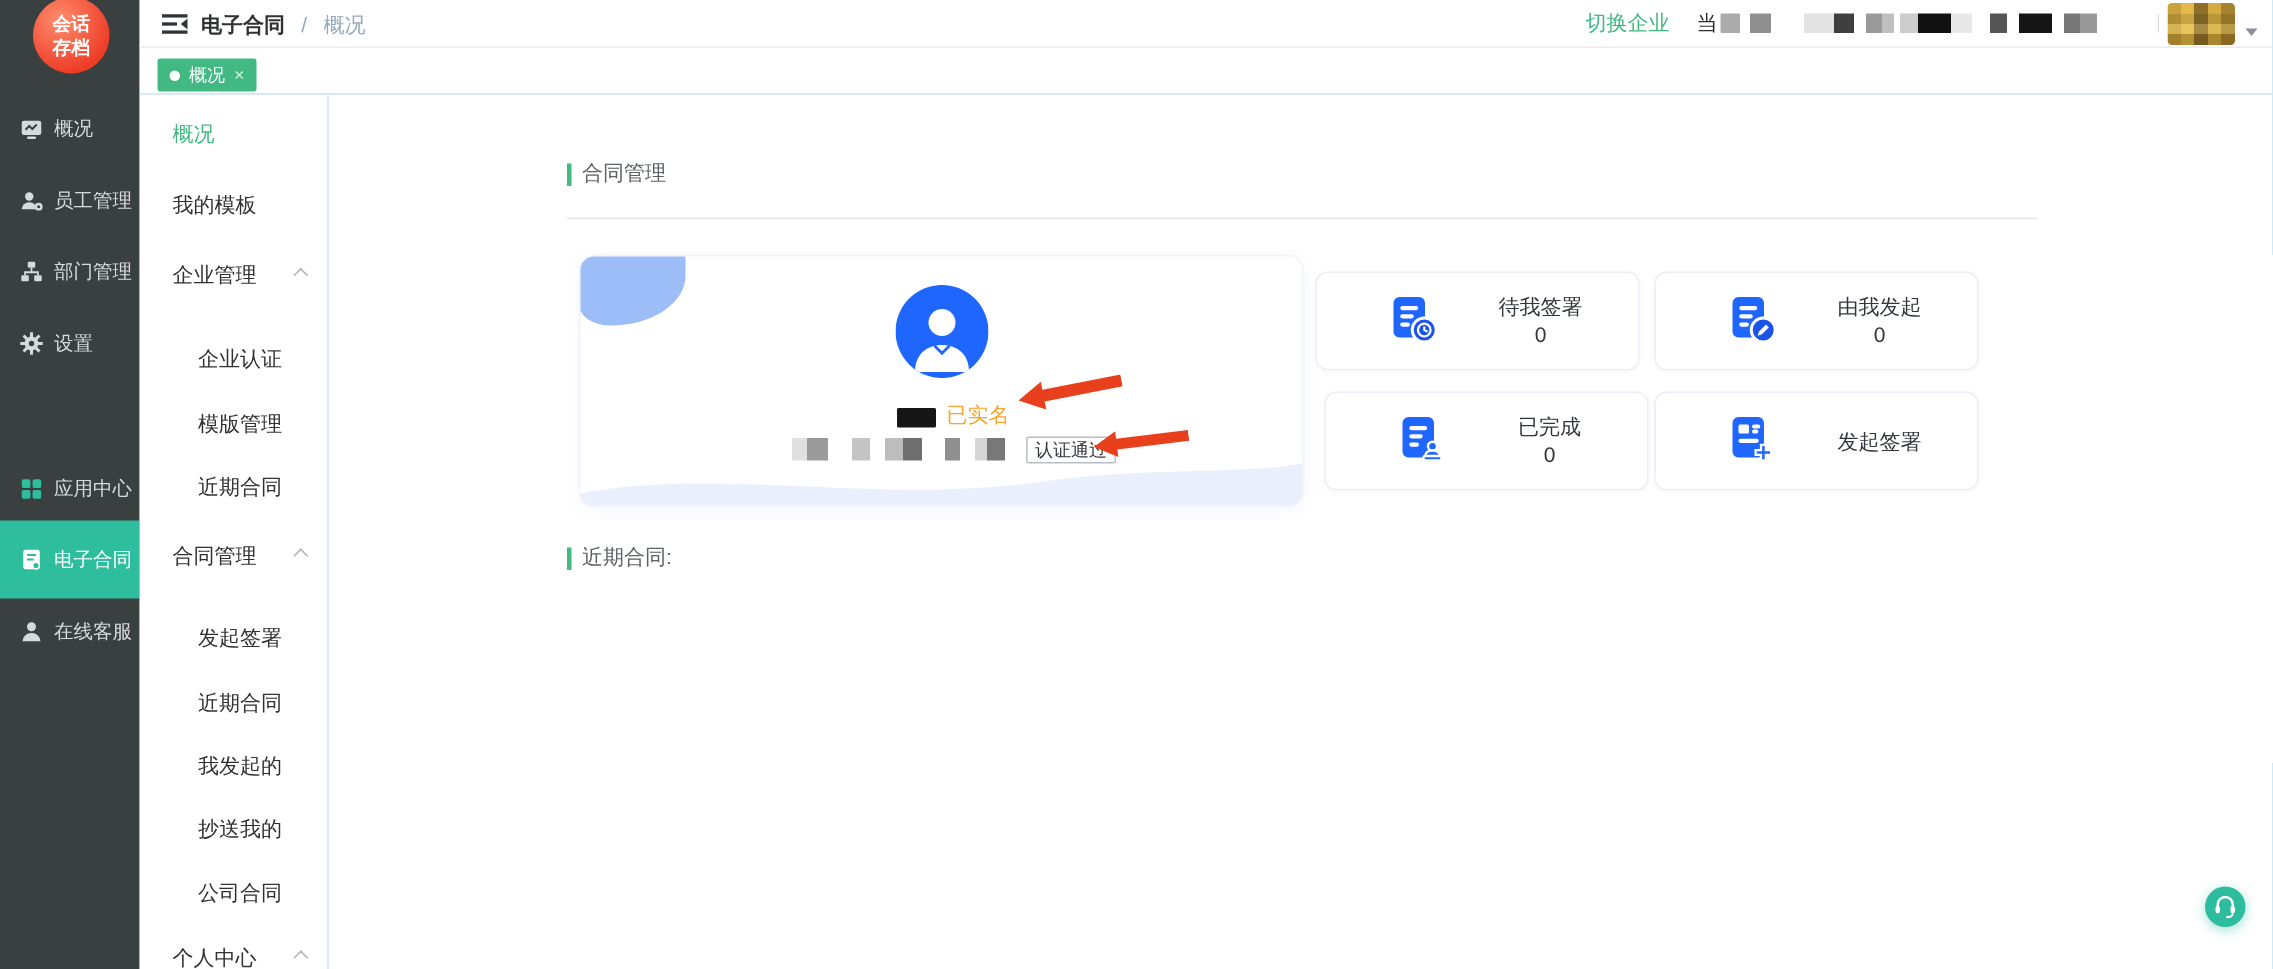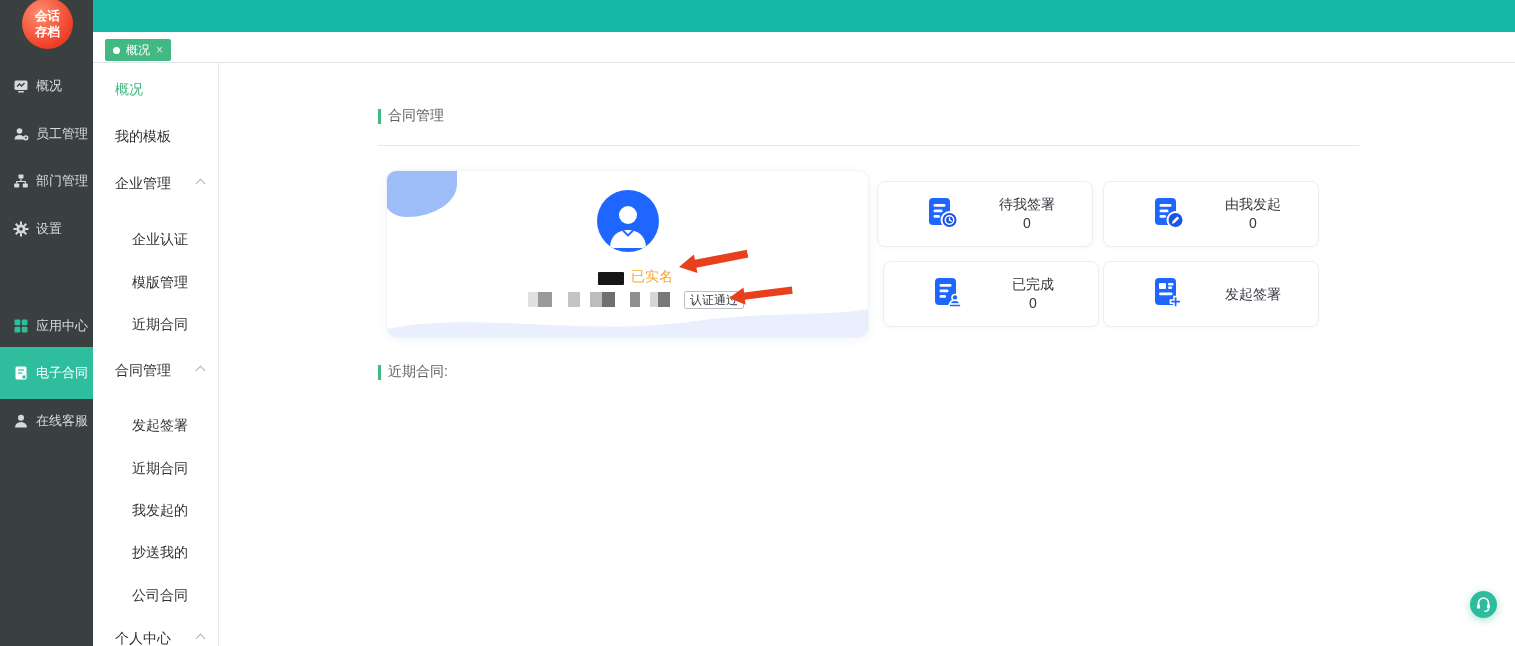--- a/index.html
+++ b/index.html
@@ -1,17 +1,17 @@
 <!DOCTYPE html>
 <html><head>
 <meta charset="utf-8">
 <style>
   * { box-sizing: border-box; margin: 0; padding: 0; }
   body { margin:0; background:#fff; font-family:"Liberation Sans","DejaVu Sans",sans-serif; }
-  .app { position:relative; width:1515px; height:646px; background:#14b8a6; overflow:hidden; }
+  .app { position:relative; width:1515px; height:646px; background:#0ea5e9; overflow:hidden; }
 
   
   .dsb { position:absolute; left:0; top:0; width:93px; height:646px; background:#3a3f3f; }
   .logo { position:absolute; left:22px; top:-2px; width:51px; height:51px; border-radius:50%;
           background:radial-gradient(circle at 35% 30%, #ff8d6e, #ee3d27 72%);
           color:#fff; font-weight:bold; font-size:12.5px; text-align:center; line-height:1.3; padding-top:10px; }
   .dsb-item { position:absolute; left:0; width:93px; height:26px; display:flex; align-items:center;
               padding-left:13px; gap:7px; color:#d8dbdb; font-size:13px; cursor:pointer; white-space:nowrap; }
   .dsb-item svg { flex:0 0 auto; }
   .dsb-item.active { height:52px; background:#2ebe9e; color:#fff; }
@@ -173,20 +173,42 @@
     </div>
     <div class="dsb-item" style="top:408px;">
       <svg width="16" height="16" viewBox="0 0 16 16">
           <circle cx="8" cy="4.8" r="3" fill="#d7dadb"></circle>
           <path d="M2,14.5 a6,5.5 0 0 1 12,0 z" fill="#d7dadb"></path>
         </svg>
       <span>在线客服</span>
     </div>
   </div>
 
+  <div class="topbar">
+    <svg class="hamburger" width="18" height="14" viewBox="0 0 18 14">
+        <g fill="#30343a">
+          <rect x="0" y="0.5" width="17" height="2.2"></rect>
+          <rect x="0" y="5.9" width="10" height="2.2"></rect>
+          <polygon points="17,3.4 12.5,7 17,10.6"></polygon>
+          <rect x="0" y="11.3" width="17" height="2.2"></rect>
+        </g>
+      </svg>
+    <div class="crumb">
+      <span class="sect">电子合同</span>
+      <span class="sep">/</span>
+      <span class="cur">概况</span>
+    </div>
+    <div class="topbar-right">
+      <span class="switch">切换企业</span>
+      <span class="company-prefix">当</span>
+      <div class="censor-text"></div>
+      <div class="avatar-mosaic"></div>
+      <div class="caret-down"></div>
+    </div>
+  </div>
 
   <div class="tabbar">
     <div class="tab">
       <span class="tab-dot"></span>
       <span>概况</span>
       <span class="tab-close">×</span>
     </div>
   </div>
 
   <div class="ssb">

